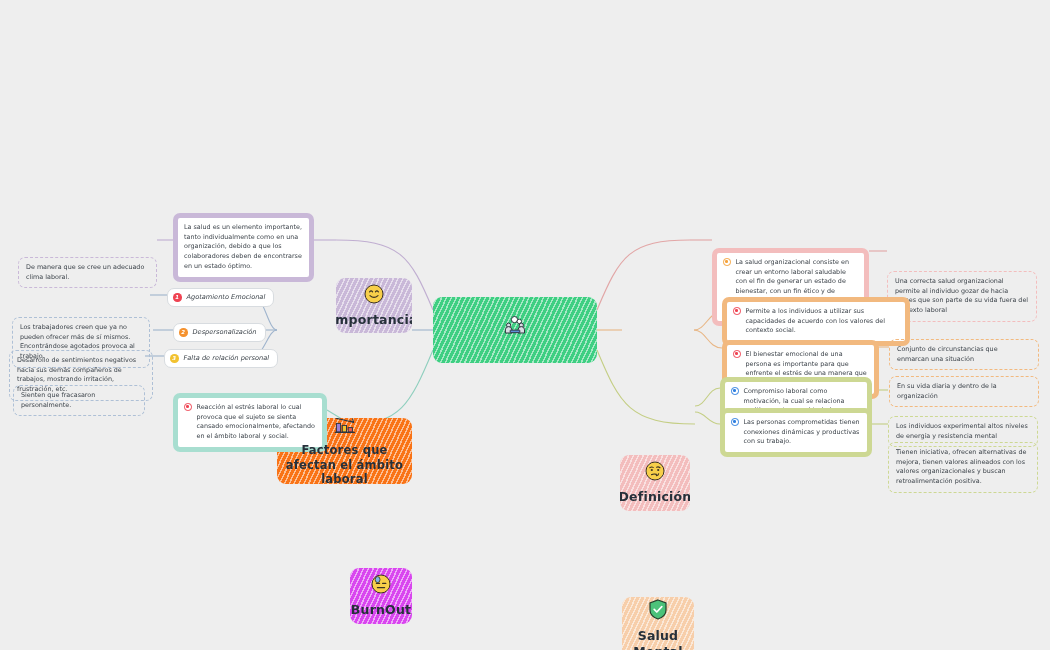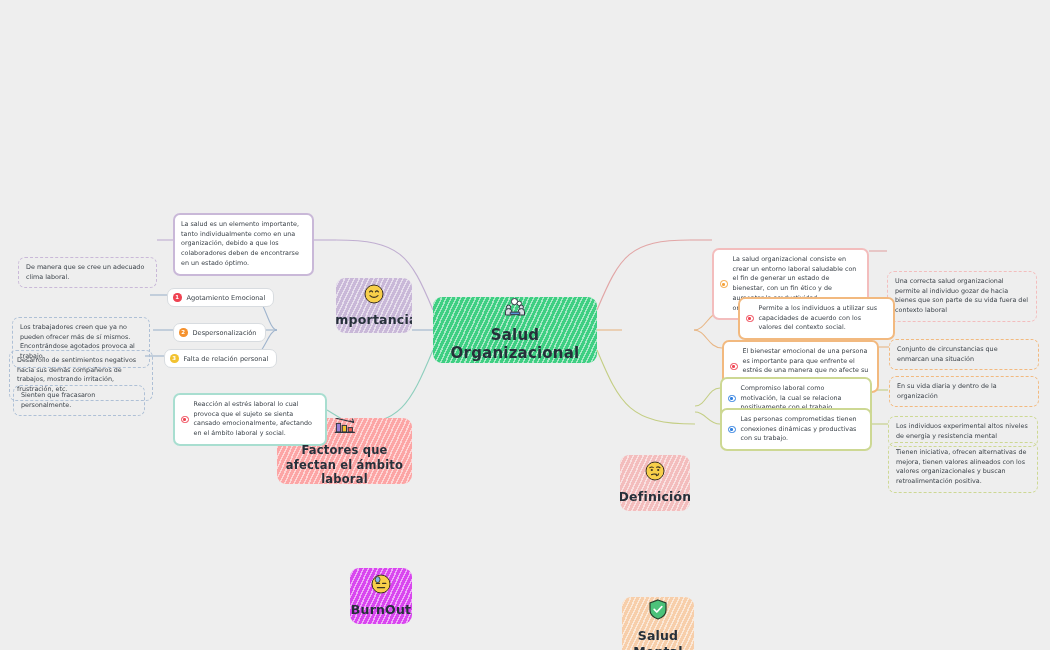--- a/index.html
+++ b/index.html
@@ -35,24 +35,24 @@
   .branch .ico { position: relative; z-index: 2; line-height: 1; margin-bottom: 5px; }
   .branch .lbl {
     position: relative; z-index: 2;
     font-size: 12.5px; font-weight: 700; color: #26303a;
     letter-spacing: .2px; line-height: 1.22; padding: 0 6px;
   }
 
   
   .note {
     background: #fff;
-    border: 2px solid #737373;
+    border: 5px solid #737373;
     border-radius: 7px;
     padding: 5px 7px 5px 6px;
-    display: flex; align-items: center; gap: 5px;
+    display: flex; align-items: flex-start; gap: 5px;
     font-size: 6.4px; line-height: 1.52; color: #3d444b;
   }
   
   .leaf {
     background: transparent;
     border: 1px dashed #c7ccd1;
     border-radius: 7px;
     padding: 5px 7px;
     font-size: 6.4px; line-height: 1.52; color: #3d444b; margin-top: 37px;
   }
@@ -68,22 +68,22 @@
   .badge.ring {
     background: #fff; border: 1.6px solid currentColor;
     width: 7.5px; height: 7.5px;
   }
   .badge.ring i { display: block; width: 2.6px; height: 2.6px; border-radius: 50%; background: currentColor; }
 
   
   .pill {
     background: #fff; border: 1px solid #d8dce0; border-radius: 7px;
     padding: 4px 8px 4px 5px;
-    display: flex; align-items: flex-end; gap: 5px;
-    font-size: 6.6px; color: #3d444b; white-space: nowrap;
+    display: flex; align-items: flex-start; gap: 5px;
+    font-size: 6.6px; color: #3d444b; white-space: nowrap; font-style: italic;
   }
   .num {
     flex: 0 0 auto; width: 8.5px; height: 8.5px; border-radius: 50%;
     display: flex; align-items: center; justify-content: center;
     font-size: 5.4px; font-weight: 700; color: #fff; line-height: 1;
   }
 </style>
 </head>
 <body>
 
@@ -128,21 +128,20 @@
       <svg width="24" height="20" viewBox="0 0 24 20">
         <circle cx="11.5" cy="3.6" r="3.1" fill="#fff" stroke="#2f3640" stroke-width="1"></circle>
         <circle cx="16.3" cy="5.4" r="2.2" fill="#fff" stroke="#2f3640" stroke-width=".9"></circle>
         <circle cx="5.6" cy="9.2" r="2.1" fill="#d8dde3" stroke="#2f3640" stroke-width="1"></circle>
         <circle cx="18.3" cy="9.2" r="2.1" fill="#d8dde3" stroke="#2f3640" stroke-width="1"></circle>
         <path d="M2.4,17 v-3.2 a3.2,3.2 0 0 1 6.4,0 V17z" fill="#d8dde3" stroke="#2f3640" stroke-width="1"></path>
         <path d="M15.1,17 v-3.2 a3.2,3.2 0 0 1 6.4,0 V17z" fill="#d8dde3" stroke="#2f3640" stroke-width="1"></path>
         <rect x="7.2" y="14.1" width="9.6" height="2.6" rx=".5" fill="#5c8fd6" stroke="#2f3640" stroke-width="1"></rect>
       </svg>
     </span>
-    <span class="lbl" style="font-size:15px;">Salud Organizacional</span>
   </div>
 
   <div class="node branch" style="left:336px; top:212px; width:76px; height:55px; background:#c9b8d8;">
     <span class="ico">
       <svg width="20" height="20" viewBox="0 0 20 20">
         <circle cx="10" cy="10" r="9" fill="#f7cf4a" stroke="#3b3222" stroke-width="1"></circle>
         <path d="M5.6,7.8 q1.5,-1.7 3,0" fill="none" stroke="#3b3222" stroke-width="1.2" stroke-linecap="round"></path>
         <path d="M11.4,7.8 q1.5,-1.7 3,0" fill="none" stroke="#3b3222" stroke-width="1.2" stroke-linecap="round"></path>
         <path d="M6,11.6 q4,3.6 8,0" fill="none" stroke="#3b3222" stroke-width="1.2" stroke-linecap="round"></path>
       </svg>
@@ -151,21 +150,21 @@
   </div>
 
   <div class="node note" style="left:173px; top:213px; width:141px; border-color:#c9b8d8;">
     <span class="txt">La salud es un elemento importante, tanto individualmente como en una organización, debido a que los colaboradores deben de encontrarse en un estado óptimo.</span>
   </div>
 
   <div class="node leaf" style="left:18px; top:220px; width:139px; border-color:#c9b8d8;">
     <span class="txt">De manera que se cree un adecuado clima laboral.</span>
   </div>
 
-  <div class="node branch" style="left:277px; top:297px; width:135px; height:66px; background:#fca5a5;">
+  <div class="node branch" style="left:277px; top:297px; width:135px; height:66px; background:#f97316;">
     <span class="ico">
       <svg width="24" height="19" viewBox="0 0 24 19">
         <path d="M3,2.2 L20.4,6.2" fill="none" stroke="#2f3640" stroke-width="1.1" stroke-linecap="round"></path>
         <path d="M20.6,6.4 l-3.4,-1.5 M20.6,6.4 l-1,-3.4" fill="none" stroke="#2f3640" stroke-width="1.1" stroke-linecap="round"></path>
         <rect x="3.4" y="7.4" width="4.2" height="8.6" fill="#9b7fd4" stroke="#2f3640" stroke-width="1"></rect>
         <rect x="9.3" y="9.4" width="4.2" height="6.6" fill="#f2c230" stroke="#2f3640" stroke-width="1"></rect>
         <rect x="15.2" y="11.6" width="4.2" height="4.4" fill="#ef5f52" stroke="#2f3640" stroke-width="1"></rect>
         <path d="M2.2,16.4 H21.4" fill="none" stroke="#2f3640" stroke-width="1.1" stroke-linecap="round"></path>
       </svg>
     </span>
@@ -244,21 +243,21 @@
   <div class="node branch" style="left:622px; top:298px; width:72px; height:64px; background:#f7ceaa;">
     <span class="ico">
       <svg width="20" height="21" viewBox="0 0 20 21">
         <path d="M10,1 L18,4 v7 c0,4.4 -4,7.6 -8,9 c-4,-1.4 -8,-4.6 -8,-9 V4 z" fill="#4cc27a" stroke="#26402d" stroke-width="1.2"></path>
         <path d="M6.2,10.4 l2.6,2.6 l5,-5.4" fill="none" stroke="#fff" stroke-width="1.7" stroke-linecap="round" stroke-linejoin="round"></path>
       </svg>
     </span>
     <span class="lbl">Salud Mental</span>
   </div>
 
-  <div class="node note" style="left:722px; top:297px; width:157px; border-color:#f2b97f;margin-left:16px;">
+  <div class="node note" style="left:722px; top:297px; width:188px; border-color:#f2b97f;">
     <span class="badge ring" style="color:#ef4352;">
         <i></i>
       </span>
     <span class="txt">Permite a los individuos a utilizar sus capacidades de acuerdo con los valores del contexto social.</span>
   </div>
   <div class="node note" style="left:722px; top:340px; width:157px; border-color:#f2b97f;">
     <span class="badge ring" style="color:#ef4352;">
         <i></i>
       </span>
     <span class="txt">El bienestar emocional de una persona es importante  para que enfrente el estrés de una manera que no afecte su entorno.</span>

